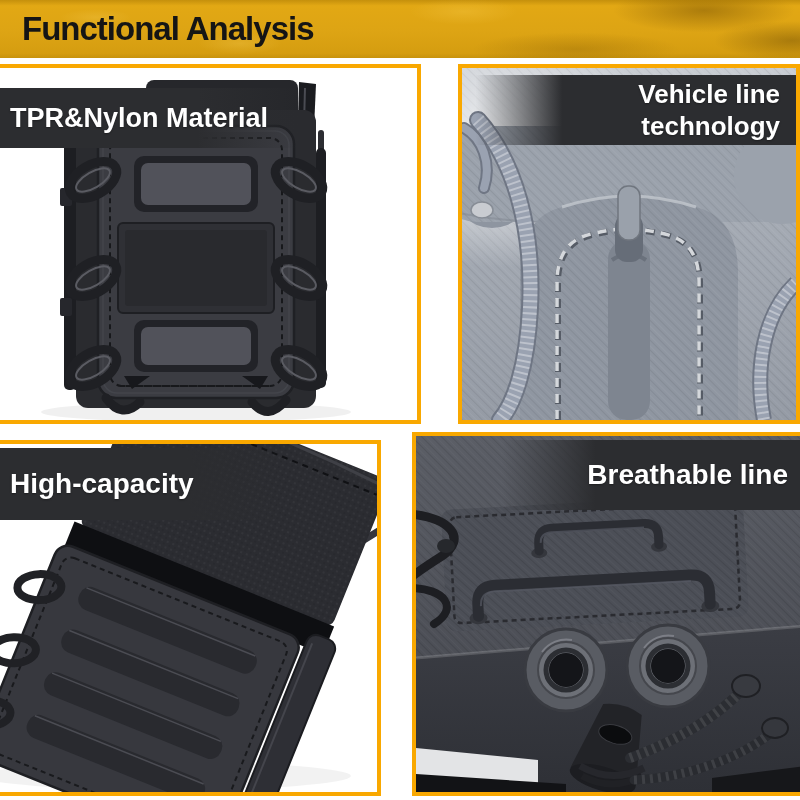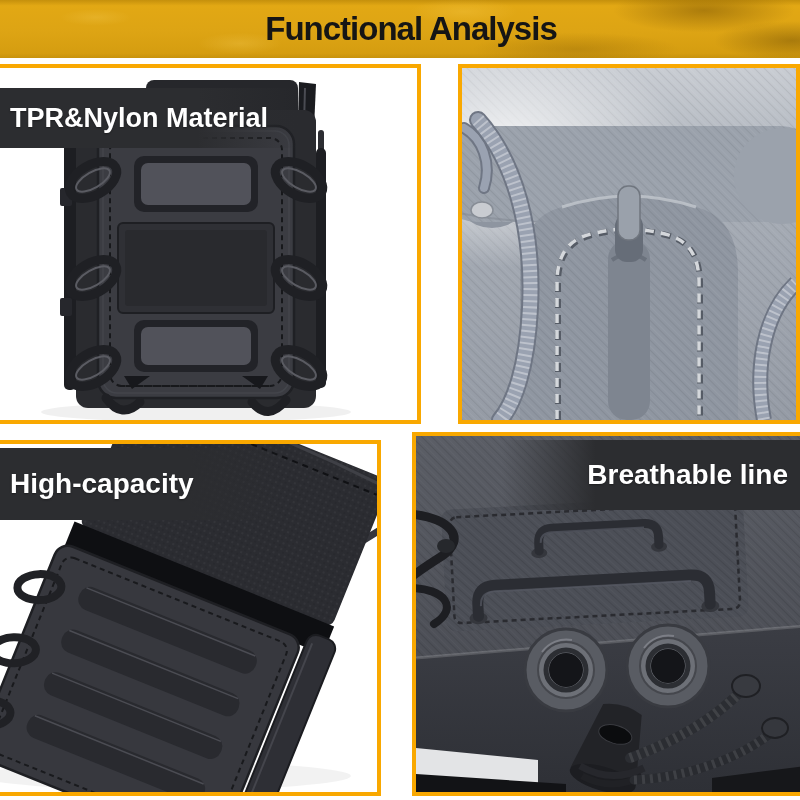--- a/index.html
+++ b/index.html
@@ -16,21 +16,20 @@
       radial-gradient(ellipse 160px 26px at 72% 85%, rgba(130,90,6,0.30), transparent 65%),
       radial-gradient(ellipse 90px 22px at 58% 20%, rgba(255,214,90,0.25), transparent 60%),
       radial-gradient(ellipse 70px 18px at 30% 75%, rgba(255,220,110,0.22), transparent 60%),
       radial-gradient(ellipse 60px 14px at 12% 30%, rgba(255,224,120,0.18), transparent 60%),
       linear-gradient(180deg,#c5900c 0%,#e2a814 10%,#dda414 55%,#d59d10 92%,#c8930c 100%);
   }
   .gold-header h1{
     margin:0;padding-left:22px;line-height:57px;
     font-size:33px;font-weight:800;letter-spacing:-1px;
     color:var(--header-title-text,#151515);
-    text-align:center;
   }
   
   .panel{
     position:absolute;box-sizing:border-box;background:#fff;overflow:hidden;
     border:4px solid var(--panel-border-orange,#F9A800);
   }
   .panel-tl{left:-8px;top:64px;width:429px;height:360px;}
   .panel-tr{left:458px;top:64px;width:342px;height:360px;}
   .panel-bl{left:-8px;top:440px;width:389px;height:356px;}
   .panel-br{left:412px;top:432px;width:398px;height:364px;}
@@ -184,20 +183,24 @@
         <path d="M16,52 C52,92 72,160 68,240 C65,300 52,336 38,352" stroke="#9aa2b1" stroke-width="14" fill="none" stroke-linecap="round"></path>
         <path d="M16,52 C52,92 72,160 68,240 C65,300 52,336 38,352" stroke="rgba(255,255,255,0.35)" stroke-width="14" fill="none" stroke-dasharray="2 4"></path>
 
         <path d="M334,215 C302,245 292,300 302,352" stroke="#6f7684" stroke-width="16" fill="none"></path>
         <path d="M334,215 C302,245 292,300 302,352" stroke="#9aa2b1" stroke-width="12" fill="none"></path>
         <path d="M334,215 C302,245 292,300 302,352" stroke="rgba(255,255,255,0.35)" stroke-width="12" fill="none" stroke-dasharray="2 4"></path>
 
         <ellipse cx="20" cy="142" rx="11" ry="8" fill="#c9ccd1" stroke="#878d96" stroke-width="1.5"></ellipse>
       </svg>
     </div>
+    <div class="label-banner banner-tr">
+      <div>Vehicle line</div>
+      <div>technology</div>
+    </div>
   </section>
 
   <section class="panel panel-bl">
     <div class="photo" role="img" aria-label="Open black magazine pouch viewed from above showing wide interior">
       <svg viewBox="0 0 381 348" preserveAspectRatio="xMidYMid slice">
         <defs>
           <pattern id="peb3" width="6" height="6" patternUnits="userSpaceOnUse">
             <circle cx="2" cy="2" r="1" fill="rgba(255,255,255,0.05)"></circle>
             <circle cx="5" cy="5" r="0.8" fill="rgba(0,0,0,0.15)"></circle>
           </pattern>

